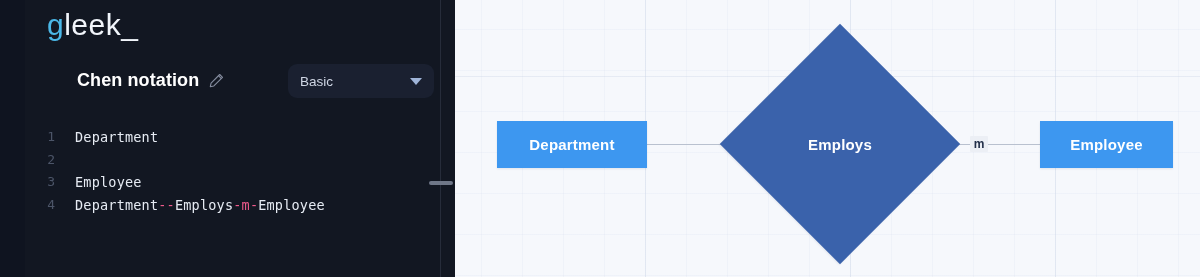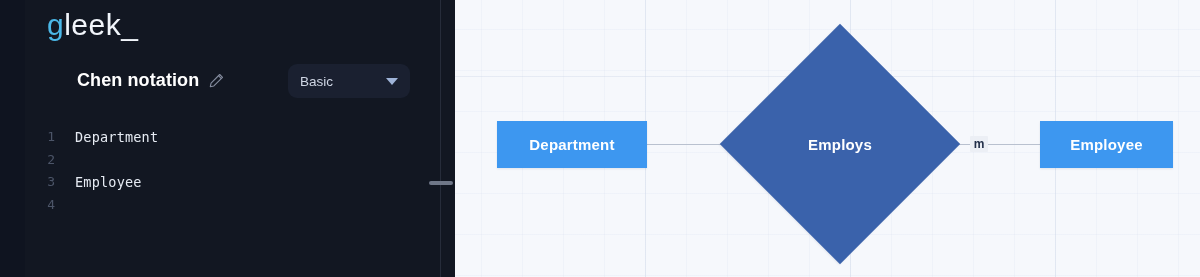--- a/index.html
+++ b/index.html
@@ -70,21 +70,21 @@
     display: block;
     opacity: 0.95;
     cursor: pointer;
   }
 
   
   #style-dropdown {
     position: absolute;
     left: 263px;
     top: 64px;
-    width: 122px;
+    width: 146px;
     height: 34px;
     background: #1a2030;
     border-radius: 9px;
     display: flex;
     align-items: center;
     cursor: pointer;
   }
   #style-dropdown-value {
     position: absolute;
     left: 12px;
@@ -280,21 +280,21 @@
 
     <div id="style-dropdown">
       <span id="style-dropdown-value">Basic</span>
       <span id="style-dropdown-caret"></span>
     </div>
 
     <div id="code-editor">
         <div class="code-line"><span class="line-no">1</span><span class="line-code"><span class="tok-plain">Department</span></span></div>
         <div class="code-line"><span class="line-no">2</span></div>
         <div class="code-line"><span class="line-no">3</span><span class="line-code"><span class="tok-plain">Employee</span></span></div>
-        <div class="code-line"><span class="line-no">4</span></div>
+        <div class="code-line"><span class="line-no">4</span><span class="line-code"><span class="tok-plain">Department</span><span class="tok-edge">--</span><span class="tok-plain">Employs</span><span class="tok-edge">-</span><span class="tok-label">m</span><span class="tok-edge">-</span><span class="tok-plain">Employee</span></span></div>
       </div>
 
     <div id="editor-scrollbar"></div>
     <div id="panel-divider"></div>
     <div id="panel-resize-handle"></div>
   </div>
 
   <div id="canvas">
 
     <div class="conn-line" id="conn-left"></div>

